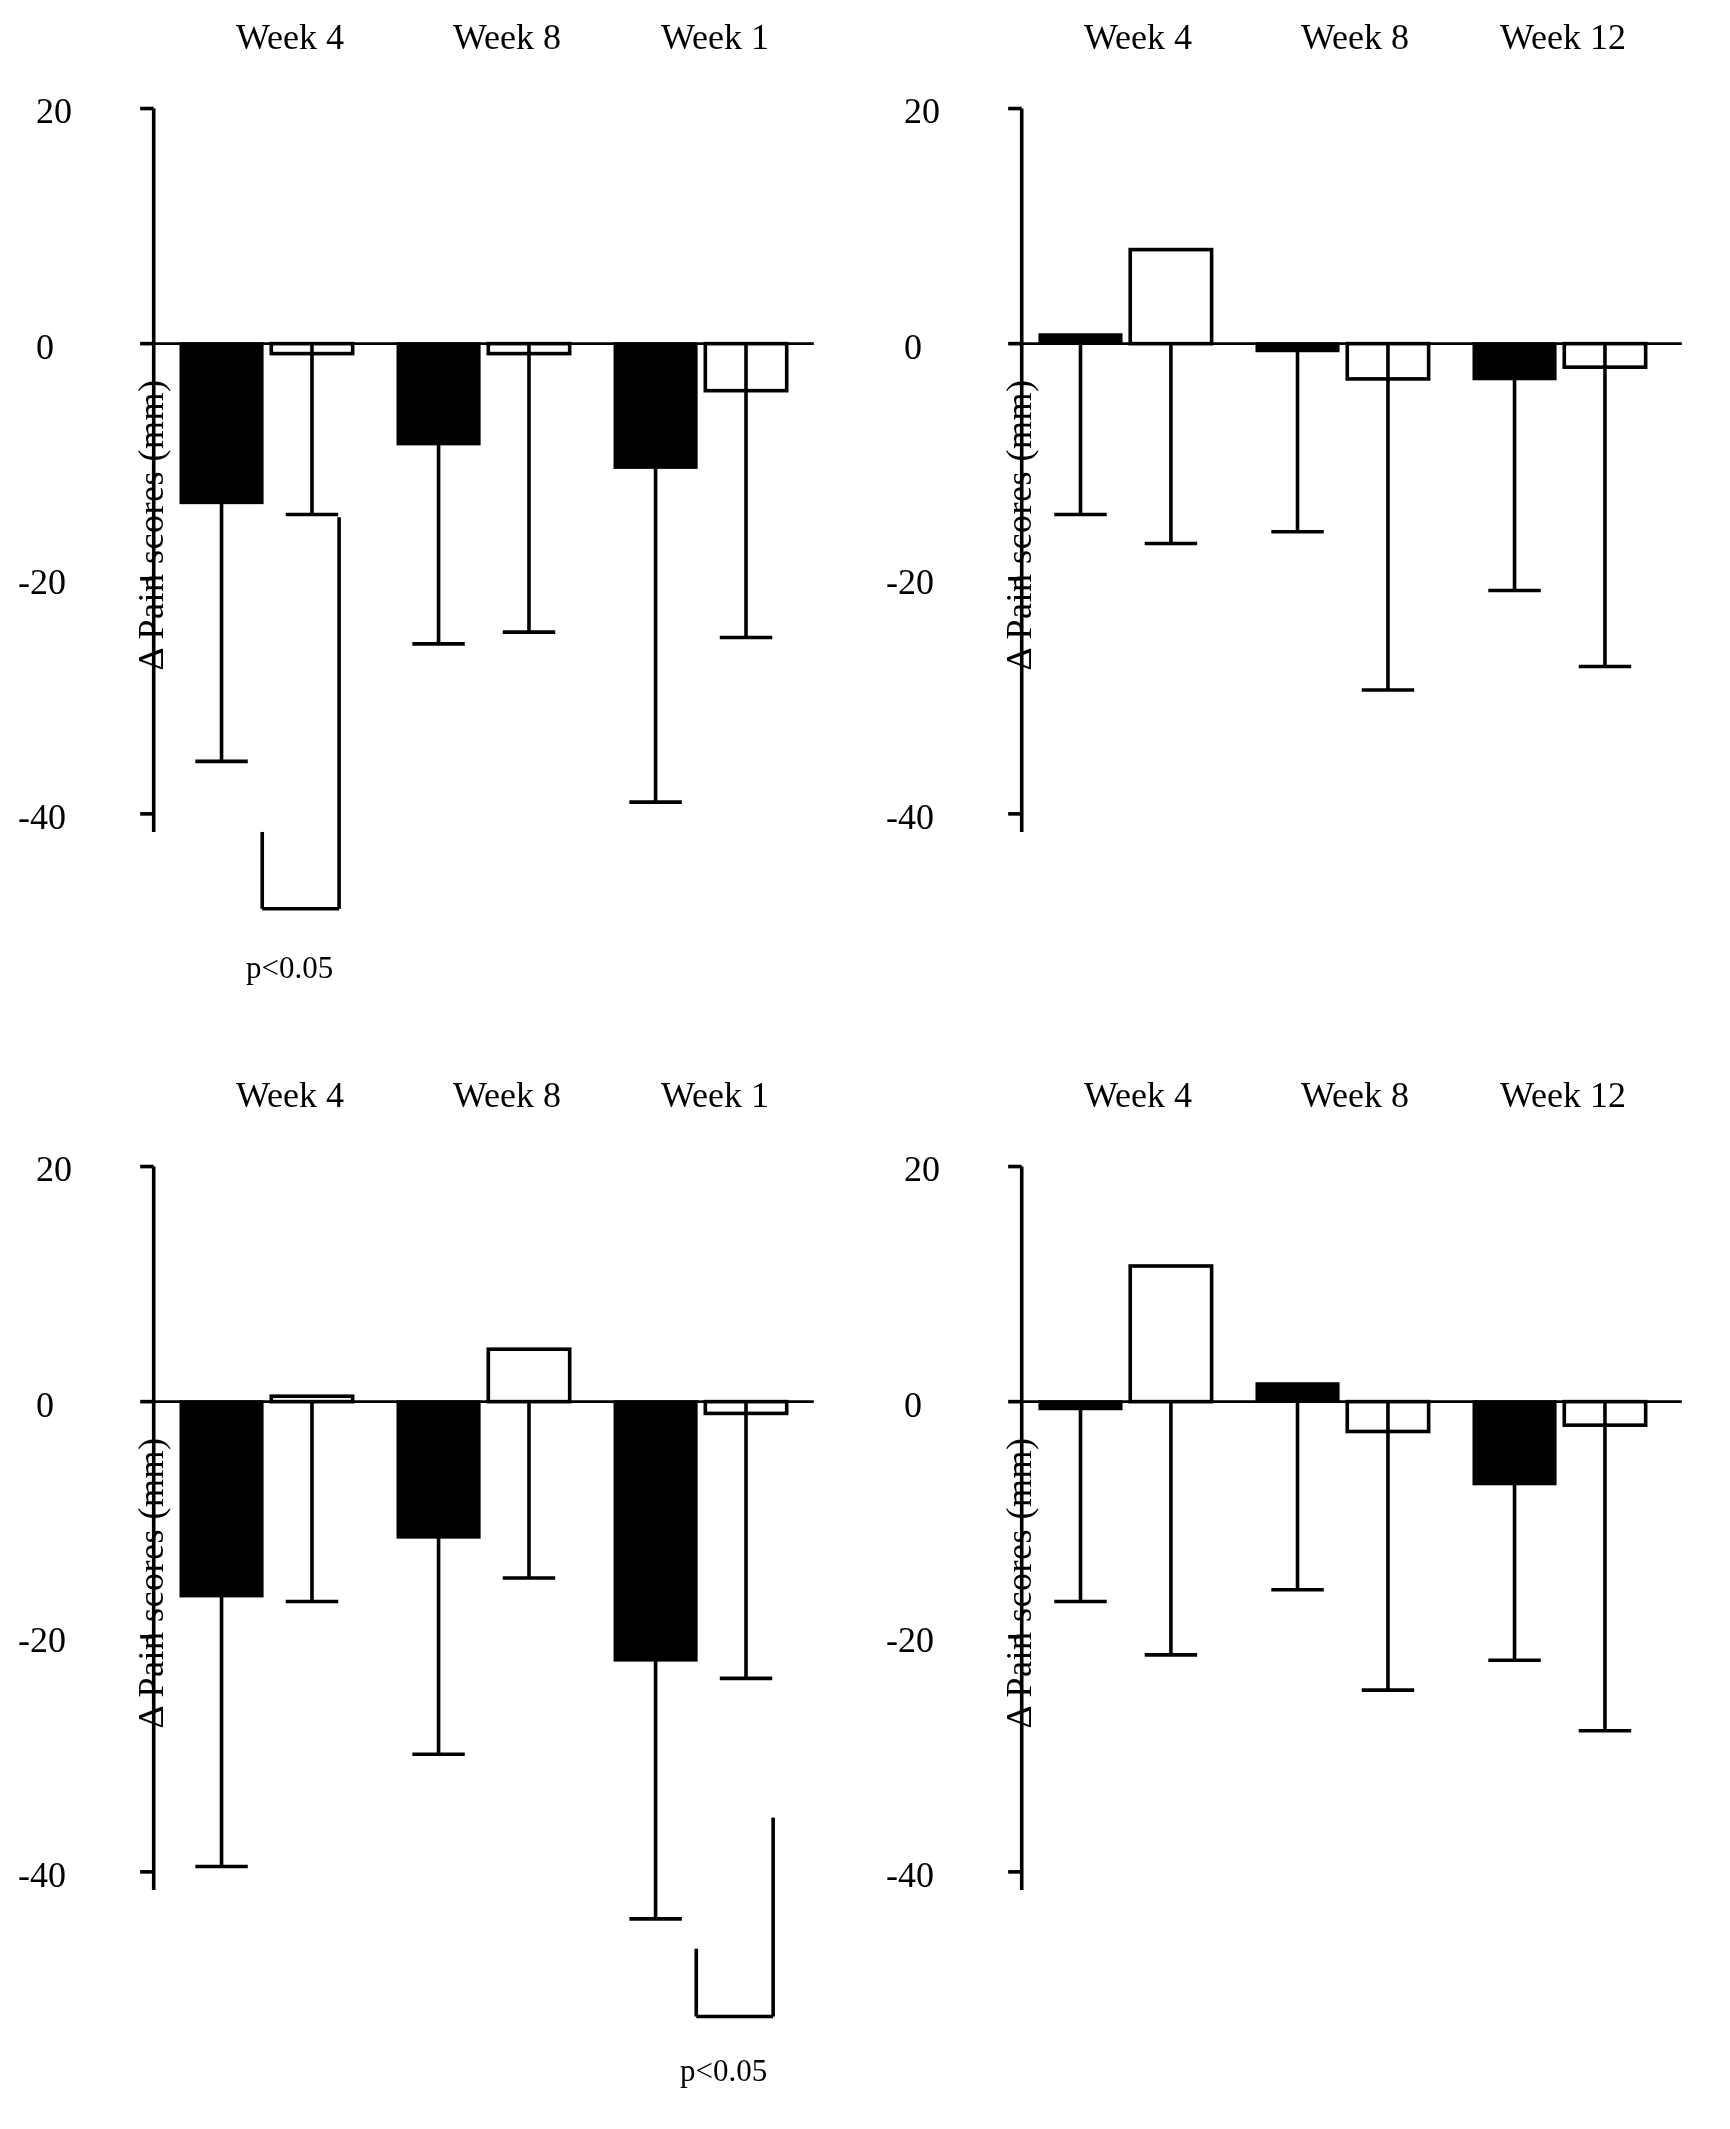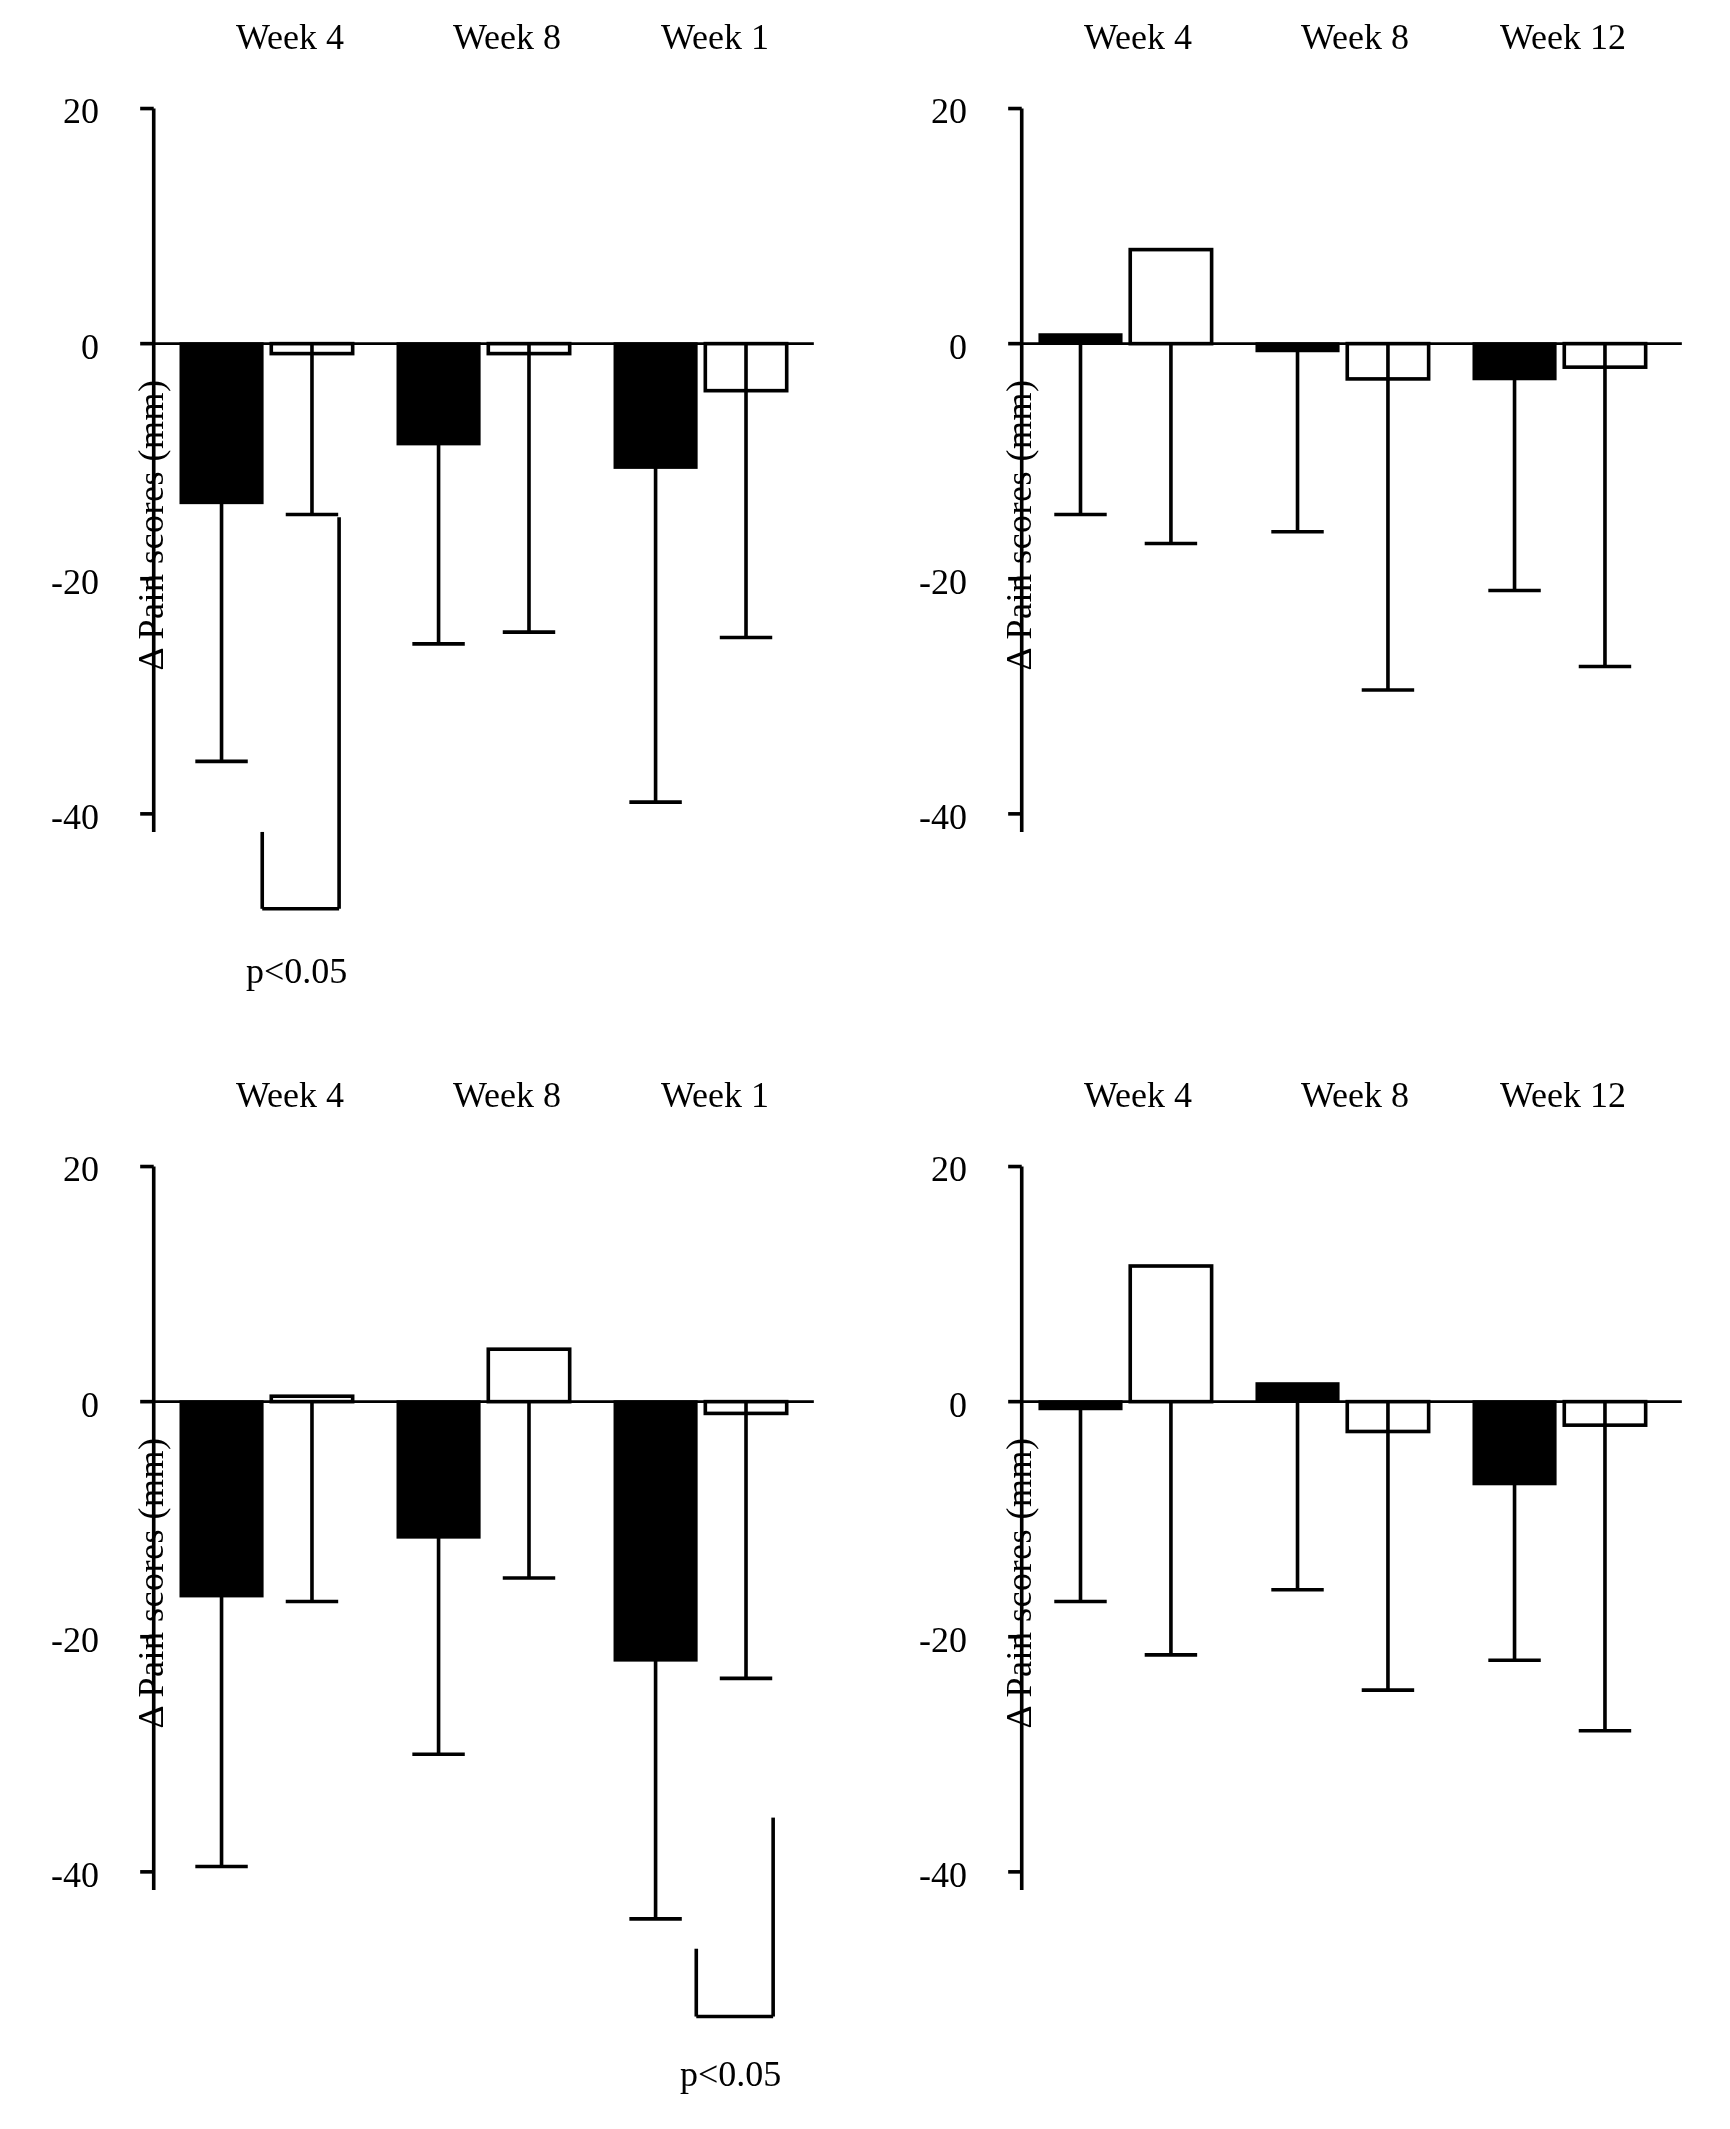--- a/index.html
+++ b/index.html
@@ -48,26 +48,26 @@
   }
   .grouplabel {
     position: absolute;
     font-size: 36px;
     white-space: nowrap;
     text-align: right;
   }
   .ticklabel {
     position: absolute;
     font-size: 36px;
-    text-align: right;
+    text-align: left;
     white-space: nowrap;
   }
   .pnote {
     position: absolute;
-    font-size: 36px;
+    font-size: 31px;
     white-space: nowrap;
   }
   svg { display: block; }
 </style>
 </head>
 <body>
 
 <div class="page">
 
   <div class="panel" id="panel-a">

